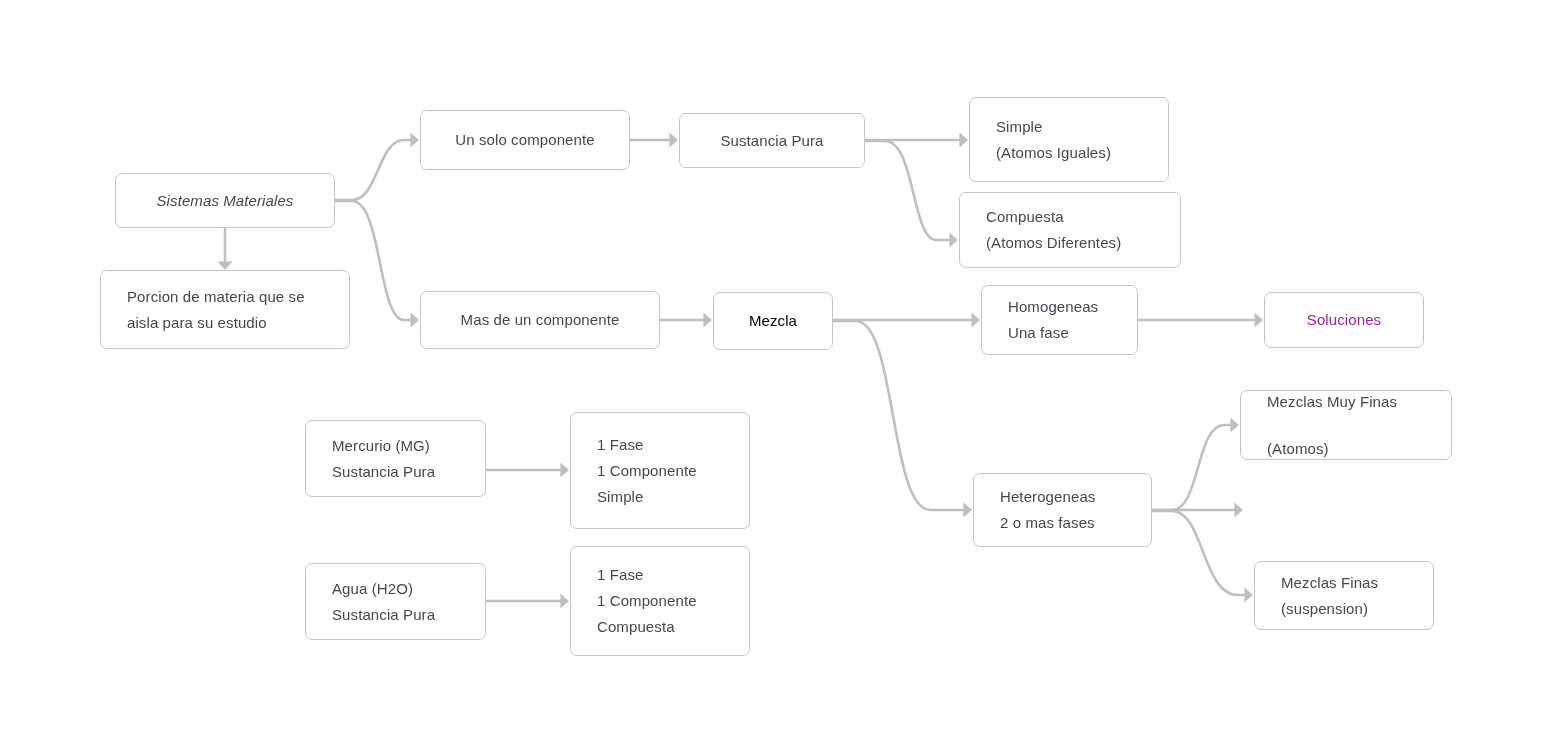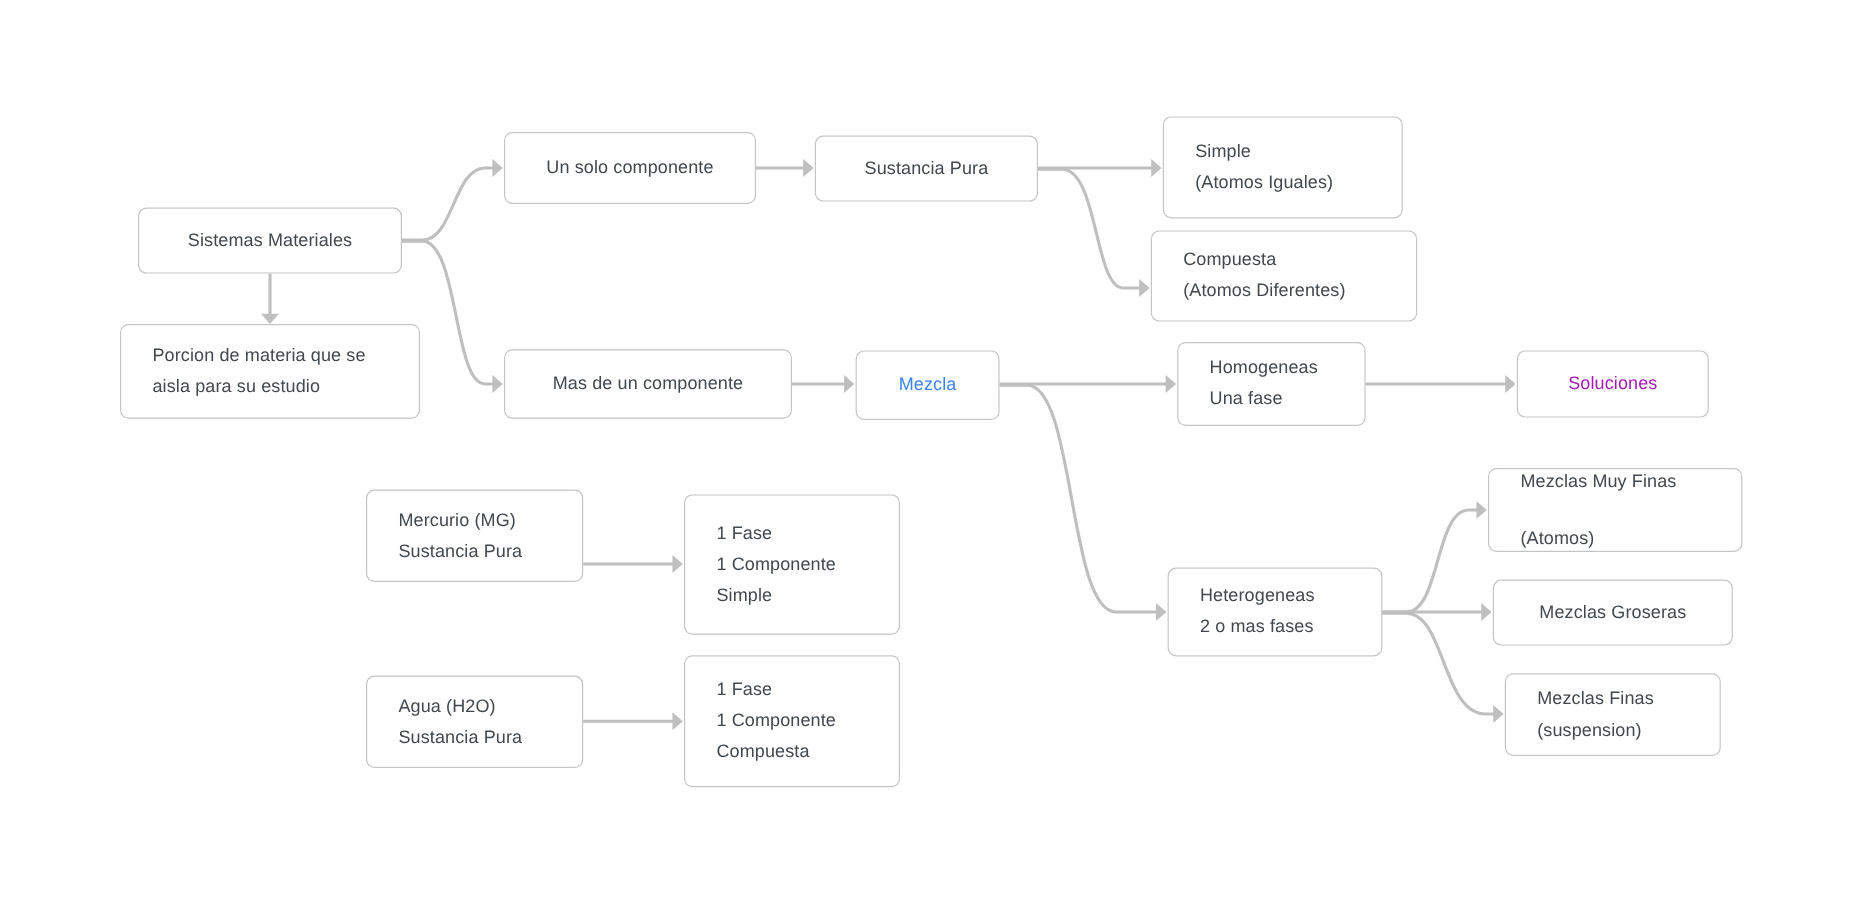--- a/index.html
+++ b/index.html
@@ -78,37 +78,37 @@
       <polygon points="1230.375,417.5 1230.375,432.5 1239,425" fill="#bfbfbf"></polygon>
       <path d="M 1152 510 L 1236 510" fill="none" stroke="#bfbfbf" stroke-width="2.6" stroke-linecap="butt"></path>
       <polygon points="1234.375,502.5 1234.375,517.5 1243,510" fill="#bfbfbf"></polygon>
       <path d="M 1152 511 L 1172 511 C 1204 511 1202 595 1238 595 L 1246 595" fill="none" stroke="#bfbfbf" stroke-width="2.6" stroke-linecap="butt"></path>
       <polygon points="1244.375,587.5 1244.375,602.5 1253,595" fill="#bfbfbf"></polygon>
       <path d="M 486 470 L 562 470" fill="none" stroke="#bfbfbf" stroke-width="2.6" stroke-linecap="butt"></path>
       <polygon points="560.375,462.5 560.375,477.5 569,470" fill="#bfbfbf"></polygon>
       <path d="M 486 601 L 562 601" fill="none" stroke="#bfbfbf" stroke-width="2.6" stroke-linecap="butt"></path>
       <polygon points="560.375,593.5 560.375,608.5 569,601" fill="#bfbfbf"></polygon>
     </svg>
-<div class="node center" style="left: 115px; top: 173px; width: 220px; height: 55px; border-color: rgb(195, 198, 200); color: rgb(67, 72, 79);">
+<div class="node center" style="left: 115px; top: 173px; width: 220px; height: 55px; border-color: rgb(195, 198, 200); color: rgb(67, 72, 79); font-style: italic;">
       <span class="line">Sistemas Materiales</span>
     </div>
     <div class="node" style="left: 100px; top: 270px; width: 250px; height: 79px; border-color: rgb(195, 198, 200); color: rgb(67, 72, 79);">
       <span class="line">Porcion de materia que se</span>
       <span class="line">aisla para su estudio</span>
     </div>
     <div class="node center" style="left: 420px; top: 110px; width: 210px; height: 60px; border-color: rgb(195, 198, 200); color: rgb(67, 72, 79);">
       <span class="line">Un solo componente</span>
     </div>
     <div class="node center" style="left: 420px; top: 291px; width: 240px; height: 58px; border-color: rgb(195, 198, 200); color: rgb(67, 72, 79);">
       <span class="line">Mas de un componente</span>
     </div>
     <div class="node center" style="left: 679px; top: 113px; width: 186px; height: 55px; border-color: rgb(195, 198, 200); color: rgb(67, 72, 79);">
       <span class="line">Sustancia Pura</span>
     </div>
-    <div class="node center" style="left: 713px; top: 292px; width: 120px; height: 58px; border-color: rgb(195, 198, 200); color: #3b82f6;">
+    <div class="node center" style="left: 713px; top: 292px; width: 120px; height: 58px; border-color: rgb(195, 198, 200); color: #000000;">
       <span class="line">Mezcla</span>
     </div>
     <div class="node" style="left: 969px; top: 97px; width: 200px; height: 85px; border-color: rgb(195, 198, 200); color: rgb(67, 72, 79);">
       <span class="line">Simple</span>
       <span class="line">(Atomos Iguales)</span>
     </div>
     <div class="node" style="left: 959px; top: 192px; width: 222px; height: 76px; border-color: rgb(195, 198, 200); color: rgb(67, 72, 79);">
       <span class="line">Compuesta</span>
       <span class="line">(Atomos Diferentes)</span>
     </div>
@@ -120,28 +120,25 @@
       <span class="line">Heterogeneas</span>
       <span class="line">2 o mas fases</span>
     </div>
     <div class="node center" style="left: 1264px; top: 292px; width: 160px; height: 56px; border-color: rgb(195, 198, 200); color: #a21caf;">
       <span class="line">Soluciones</span>
     </div>
     <div class="node" style="left: 1240px; top: 390px; width: 212px; height: 70px; border-color: rgb(195, 198, 200); color: rgb(67, 72, 79); gap: 21px;">
       <span class="line">Mezclas Muy Finas</span>
       <span class="line">(Atomos)</span>
     </div>
-    <div class="node center" style="left: 1244px; top: 483px; width: 200px; height: 55px; border-color: rgb(195, 198, 200); color: rgb(67, 72, 79);">
-      <span class="line">Mezclas Groseras</span>
-    </div>
     <div class="node" style="left: 1254px; top: 561px; width: 180px; height: 69px; border-color: rgb(195, 198, 200); color: rgb(67, 72, 79);">
       <span class="line">Mezclas Finas</span>
       <span class="line">(suspension)</span>
     </div>
-    <div class="node" style="left: 305px; top: 408px; width: 181px; height: 77px; border-color: rgb(195, 198, 200); color: rgb(67, 72, 79);">
+    <div class="node" style="left: 305px; top: 420px; width: 181px; height: 77px; border-color: rgb(195, 198, 200); color: rgb(67, 72, 79);">
       <span class="line">Mercurio (MG)</span>
       <span class="line">Sustancia Pura</span>
     </div>
     <div class="node" style="left: 570px; top: 412px; width: 180px; height: 117px; border-color: rgb(195, 198, 200); color: rgb(67, 72, 79);">
       <span class="line">1 Fase</span>
       <span class="line">1 Componente</span>
       <span class="line">Simple</span>
     </div>
     <div class="node" style="left: 305px; top: 563px; width: 181px; height: 77px; border-color: rgb(195, 198, 200); color: rgb(67, 72, 79);">
       <span class="line">Agua (H2O)</span>

